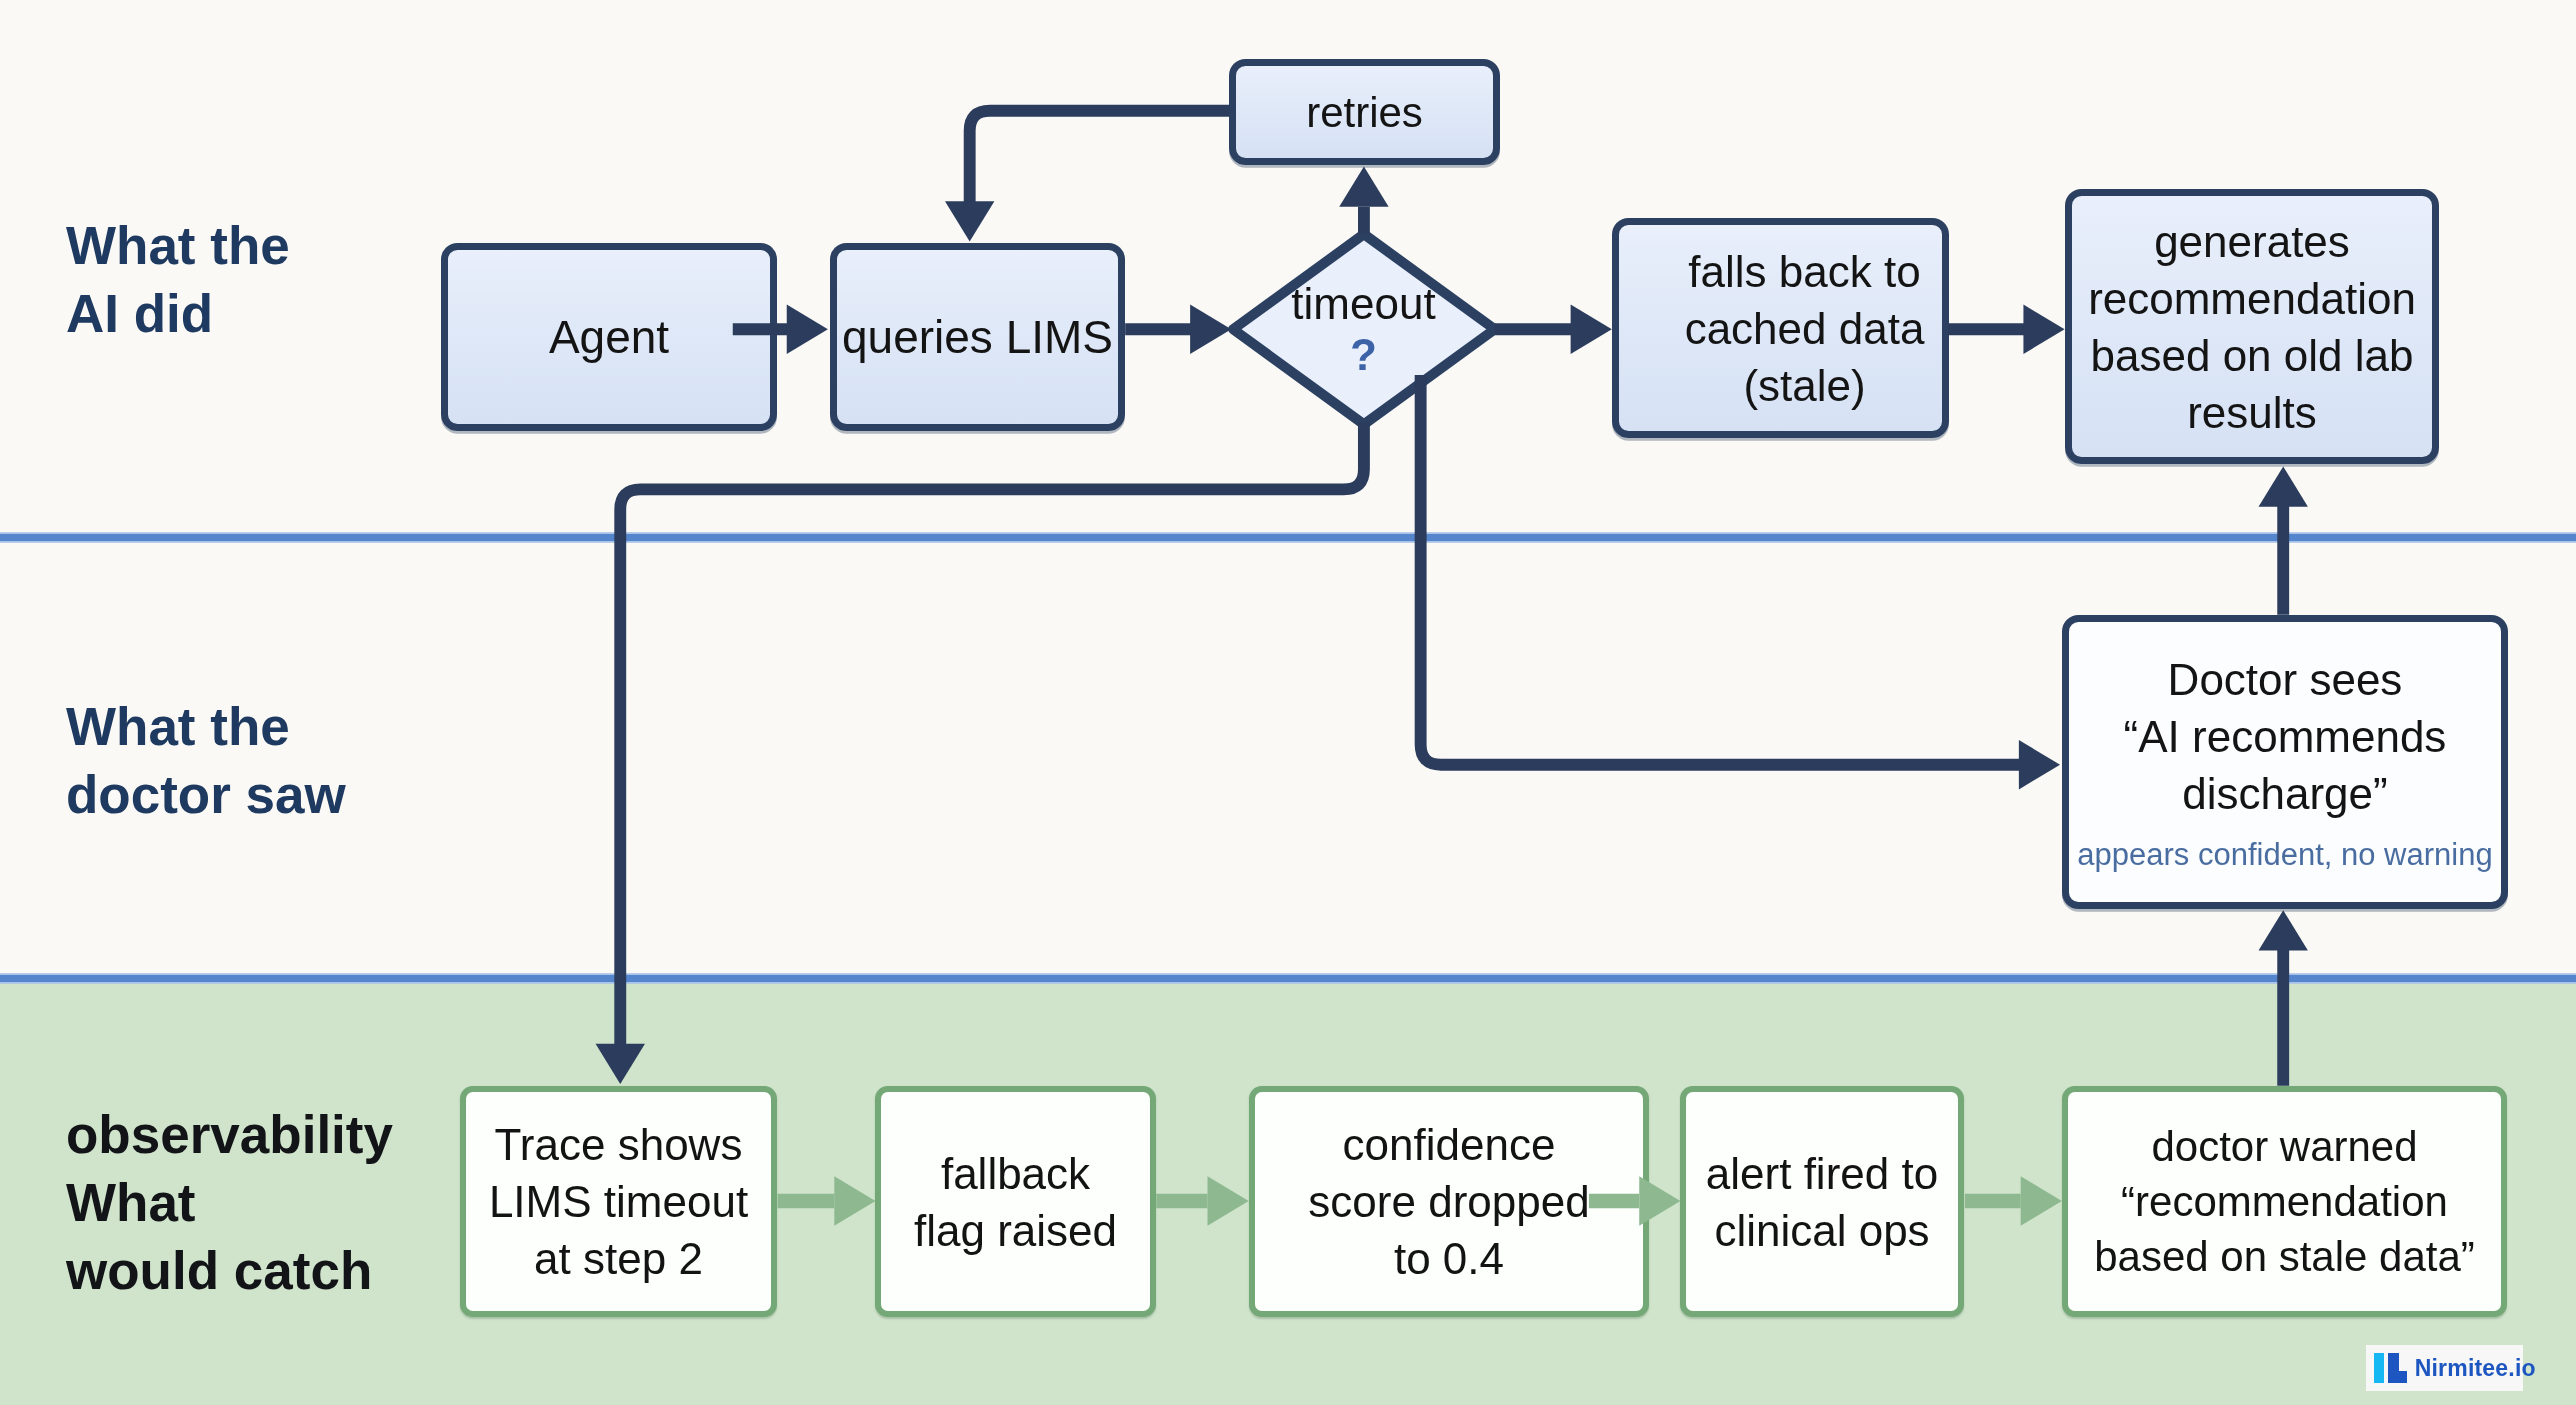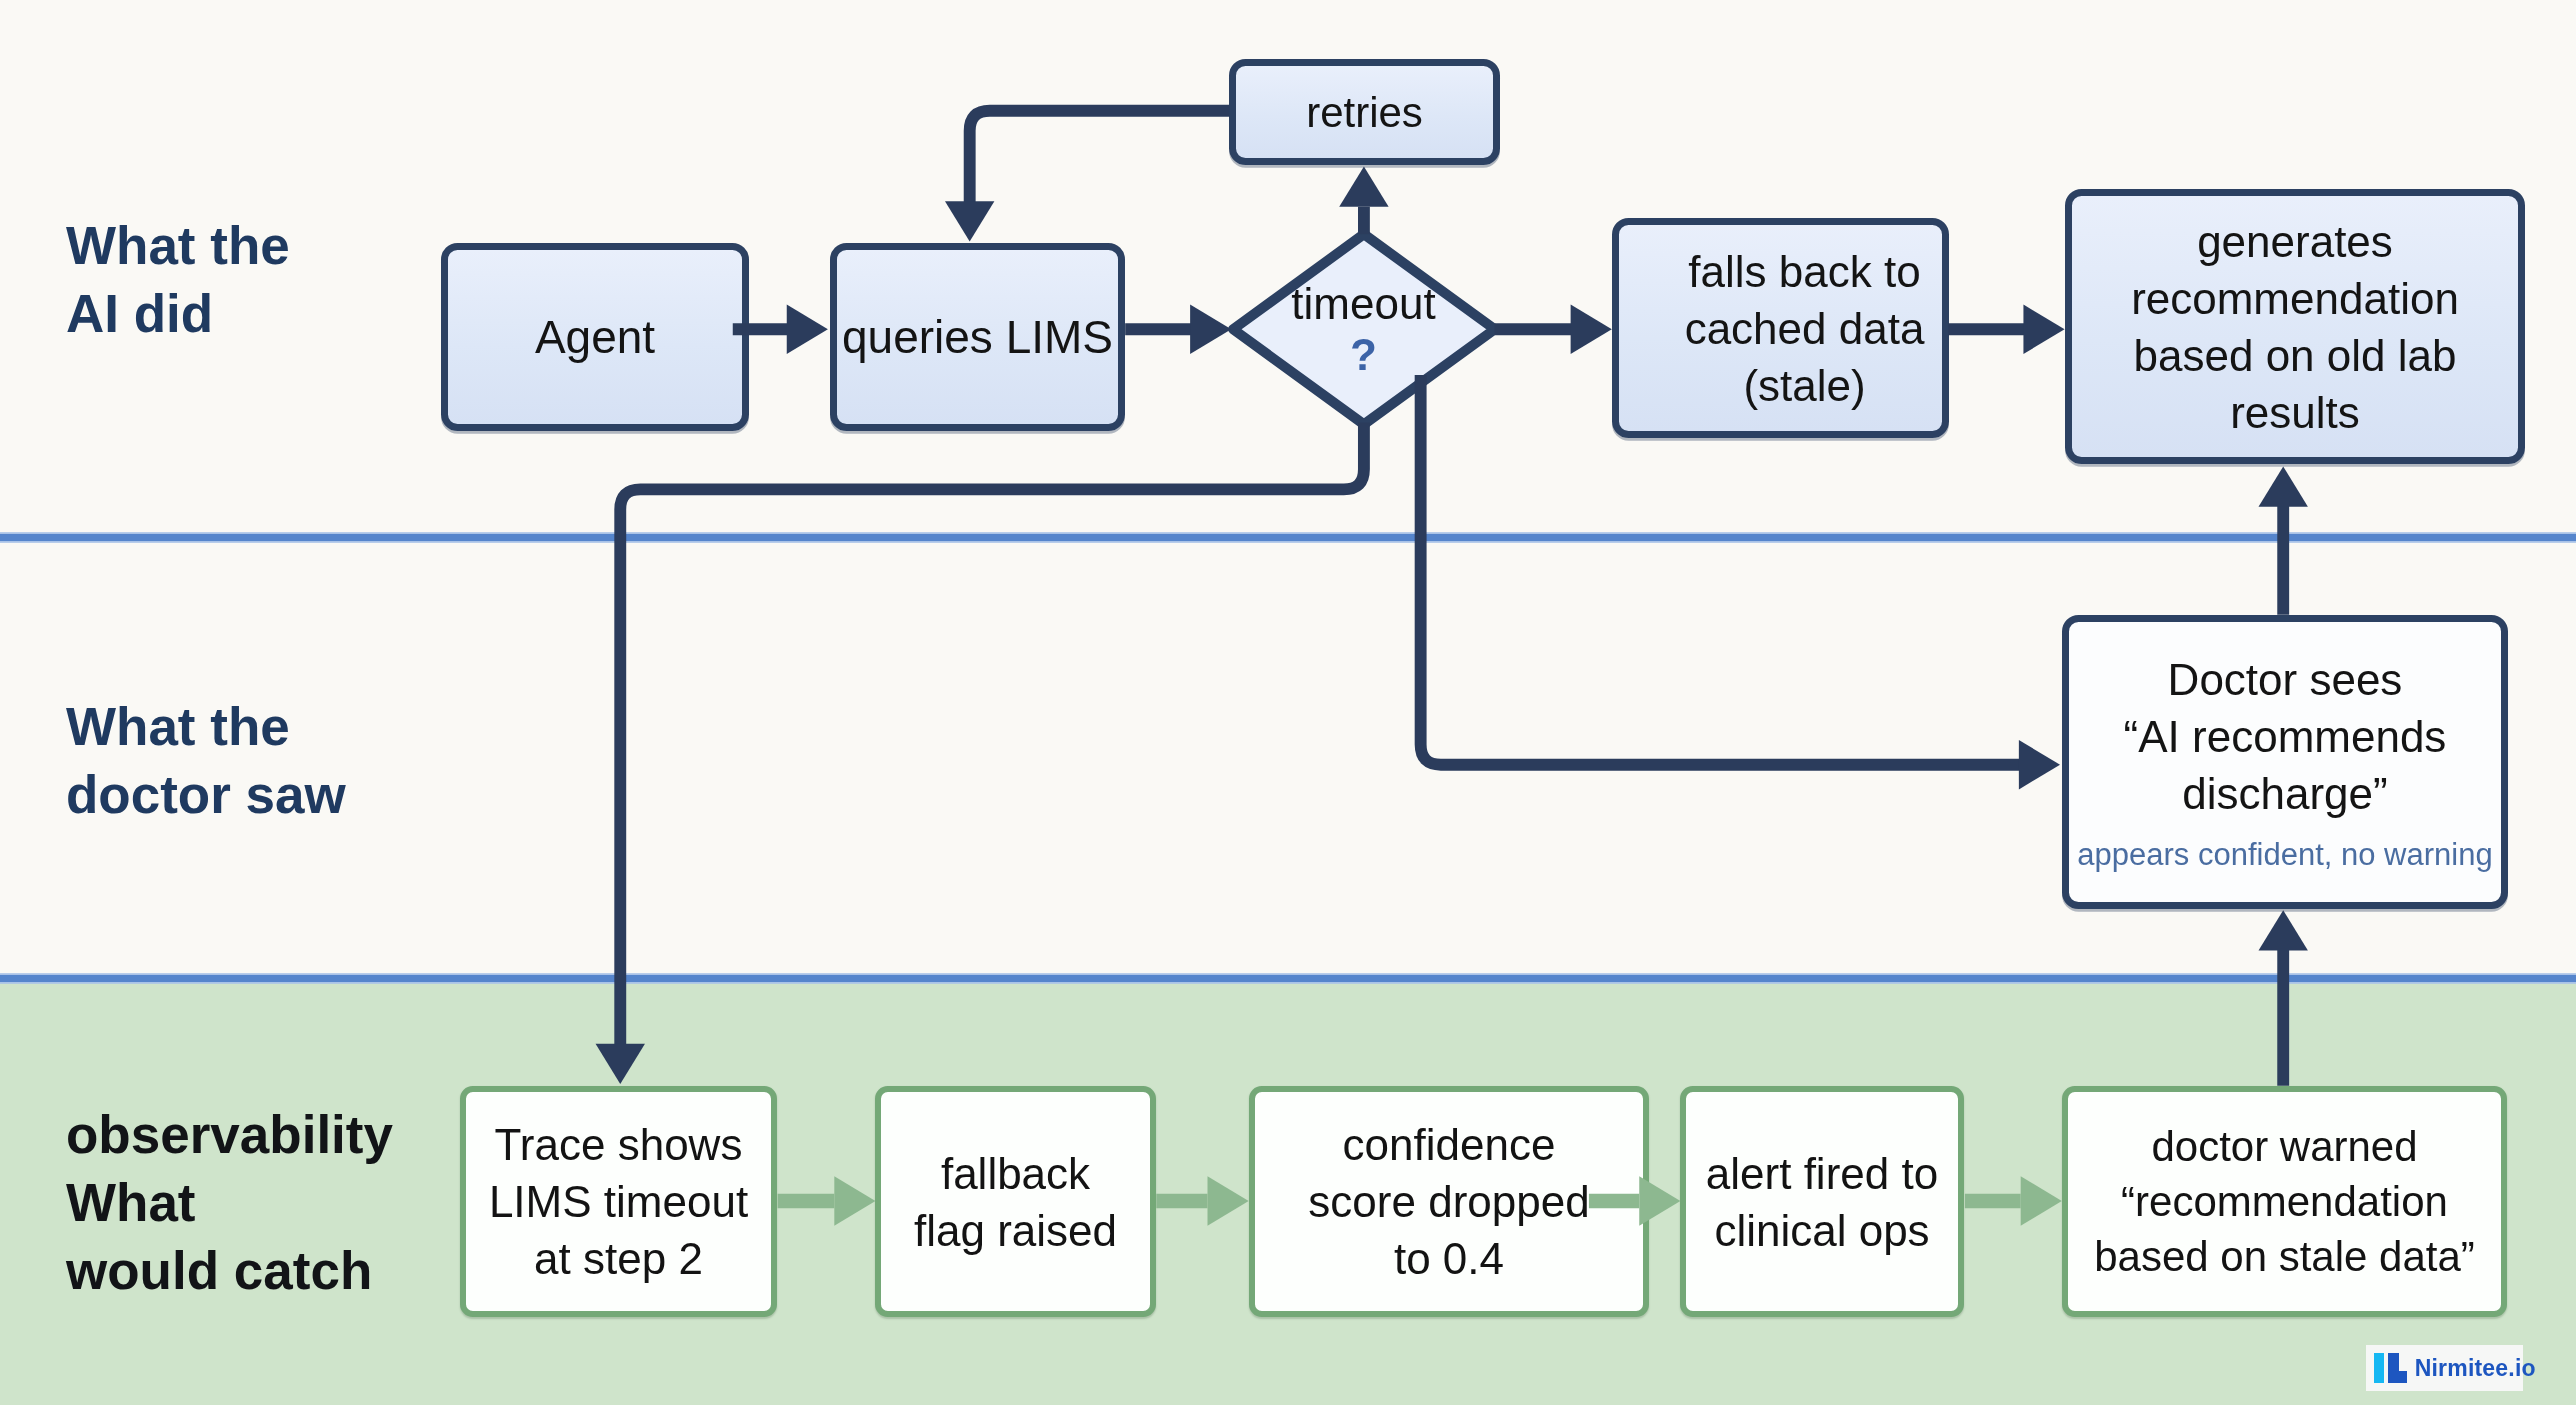--- a/index.html
+++ b/index.html
@@ -37,25 +37,25 @@
     border:7.3px solid #2c4162;border-radius:16.5px;
     color:#141414;font-size:44px;line-height:57px;font-weight:500;
     box-shadow:0 2.7px 0 rgba(40,60,92,.35);
   }
   .box-green{
     background:#fdfffd;
     border:6.4px solid #74a877;border-radius:12.8px;
     color:#131313;font-size:44px;line-height:57px;font-weight:500;
     box-shadow:0 1.8px 1.8px rgba(60,90,60,.25);
   }
-  .node-agent{left:441px;top:243px;width:308px;height:188px;font-size:46px;}
+  .node-agent{left:441px;top:243px;width:336px;height:188px;font-size:46px;}
   .node-queries{left:830px;top:243px;width:295px;height:188px;font-size:46px;}
   .node-retries{left:1229px;top:59px;width:271px;height:106px;font-size:42px;}
   .node-falls{left:1612px;top:218px;width:337px;height:220px;padding-left:48px;}
-  .node-generates{left:2065px;top:189px;width:460px;height:275px;}
+  .node-generates{left:2065px;top:189px;width:374px;height:275px;}
   .node-doctor{left:2062px;top:615px;width:446px;height:294px;}
   .doctor-note{display:block;margin-top:14px;font-size:31px;line-height:37px;color:#4a6da1;font-weight:500;}
   .node-trace{left:460px;top:1086px;width:317px;height:231px;}
   .node-flag{left:875px;top:1086px;width:281px;height:231px;}
   .node-conf{left:1249px;top:1086px;width:400px;height:231px;}
   .node-alert{left:1680px;top:1086px;width:284px;height:231px;}
   .node-warned{left:2062px;top:1086px;width:445px;height:231px;font-size:42px;line-height:55px;}
 
   .diamond-text{position:absolute;left:1263px;top:274px;width:201px;height:110px;
     display:flex;flex-direction:column;justify-content:center;align-items:center;

